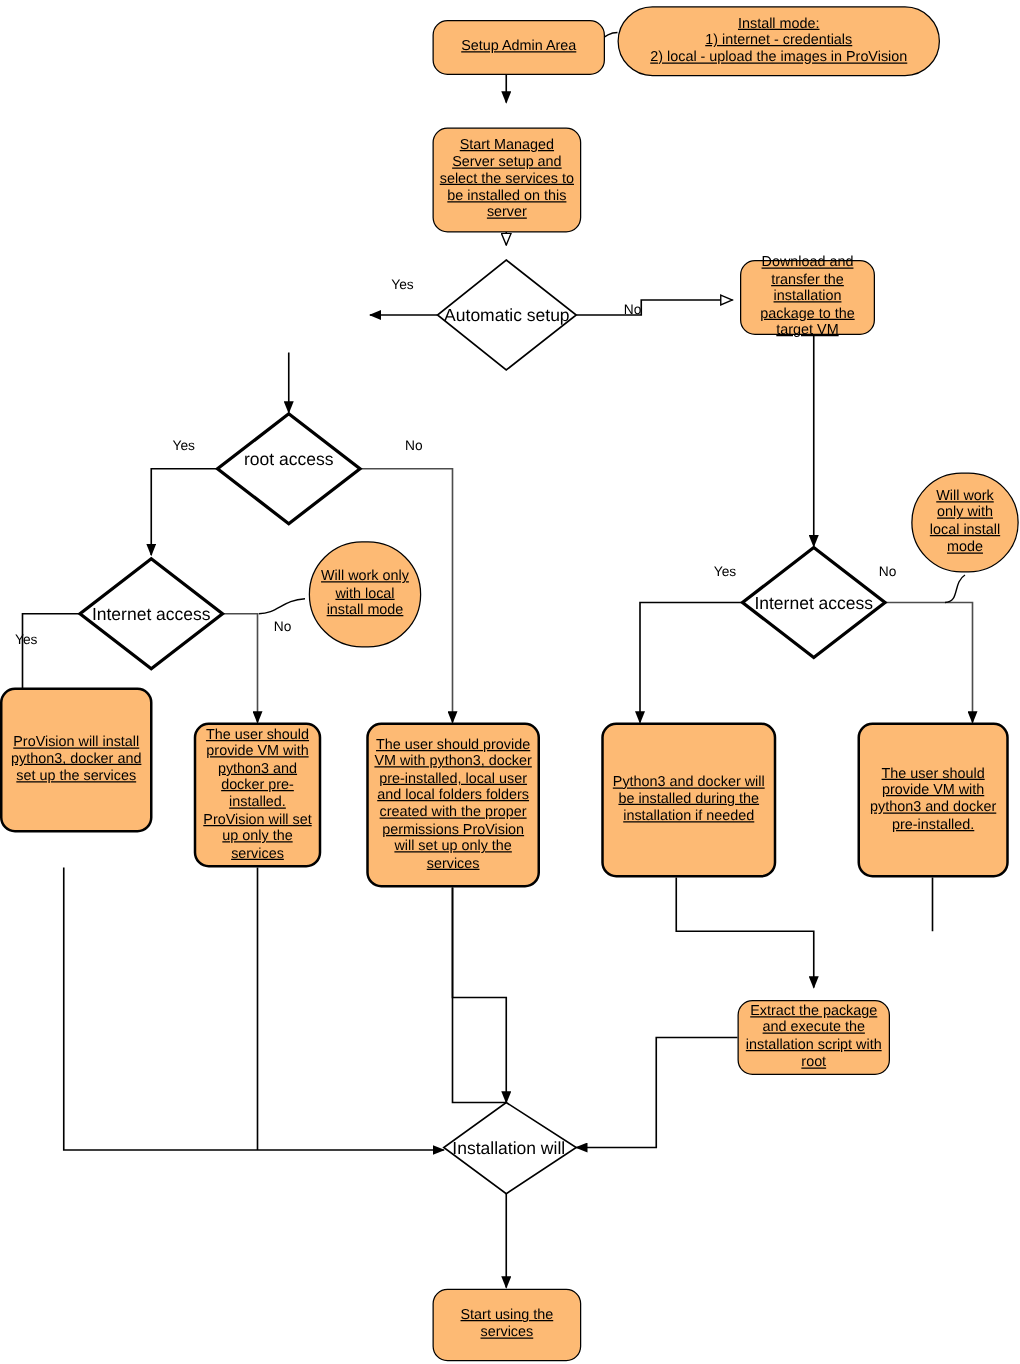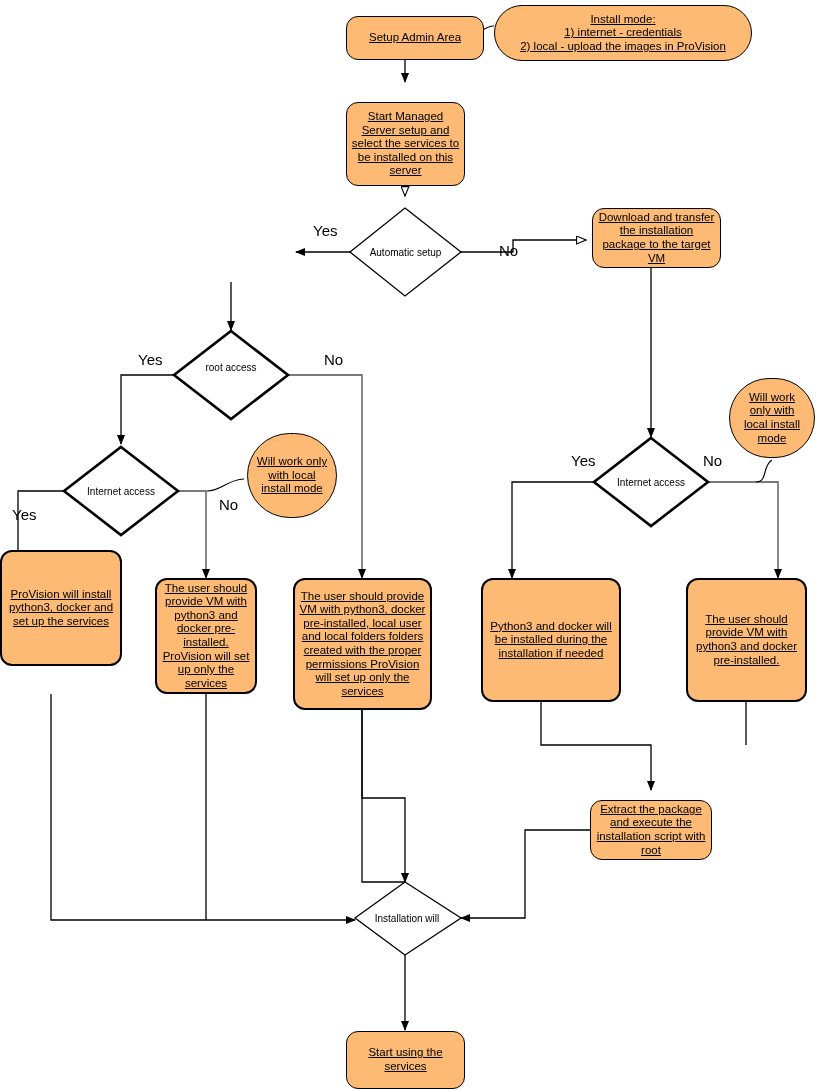--- a/index.html
+++ b/index.html
@@ -51,29 +51,29 @@
     border-radius: 999px;
     font-size: 11.5px;
     padding: 2px 8px;
   }
   .diamond-label {
     position: absolute;
     display: flex;
     align-items: center;
     justify-content: center;
     text-align: right;
-    font-size: 10px;
+    font-size: 14px;
     color: #000000;
     background: transparent;
     white-space: nowrap;
     pointer-events: none;
   }
   .edge-label {
     position: absolute;
-    font-size: 15px;
+    font-size: 11px;
     color: #000000;
     background: transparent;
     white-space: nowrap;
   }
 </style>
 </head>
 <body>
 
 <div id="canvas">
 
@@ -148,21 +148,21 @@
 
   <div class="node proc" style="left:346px; top:16px; width:138px; height:44px;">Setup Admin Area</div>
 
   <div class="node note" style="left:494px; top:5px; width:258px; height:56px;">Install mode:
 1) internet - credentials
 2) local - upload the images in ProVision</div>
 
   <div class="node proc" style="left:346px; top:82px; width:119px; height:84px;margin-top:20px;">Start Managed Server setup and select the services to be installed on this server</div>
 
 
-  <div class="node proc" style="left:592px; top:208px; width:129px; height:60px;">Download and transfer the installation package to the target VM</div>
+  <div class="node proc" style="left:592px; top:208px; width:108px; height:60px;">Download and transfer the installation package to the target VM</div>
 
   <div class="node note" style="left:247px; top:433px; width:90px; height:85px;">Will work only with local install mode</div>
 
   <div class="node note" style="left:729px; top:378px; width:86px; height:80px;">Will work only with local install mode</div>
 
   <div class="node proc bold" style="left:0px; top:550px; width:122px; height:116px;">ProVision will install python3, docker and set up the services</div>
 
   <div class="node proc bold" style="left:155px; top:578px; width:102px; height:116px;">The user should provide VM with python3 and docker pre-installed. ProVision will set up only the services</div>
 
   <div class="node proc bold" style="left:293px; top:578px; width:139px; height:132px;">The user should provide VM with python3, docker pre-installed, local user and local folders folders created with the proper permissions  ProVision will set up only the services</div>

